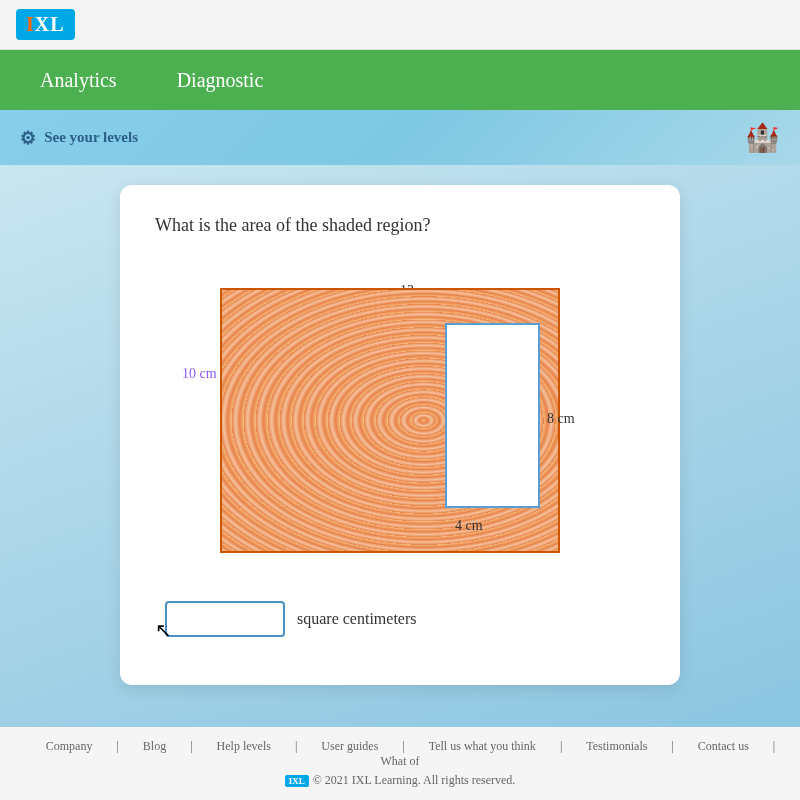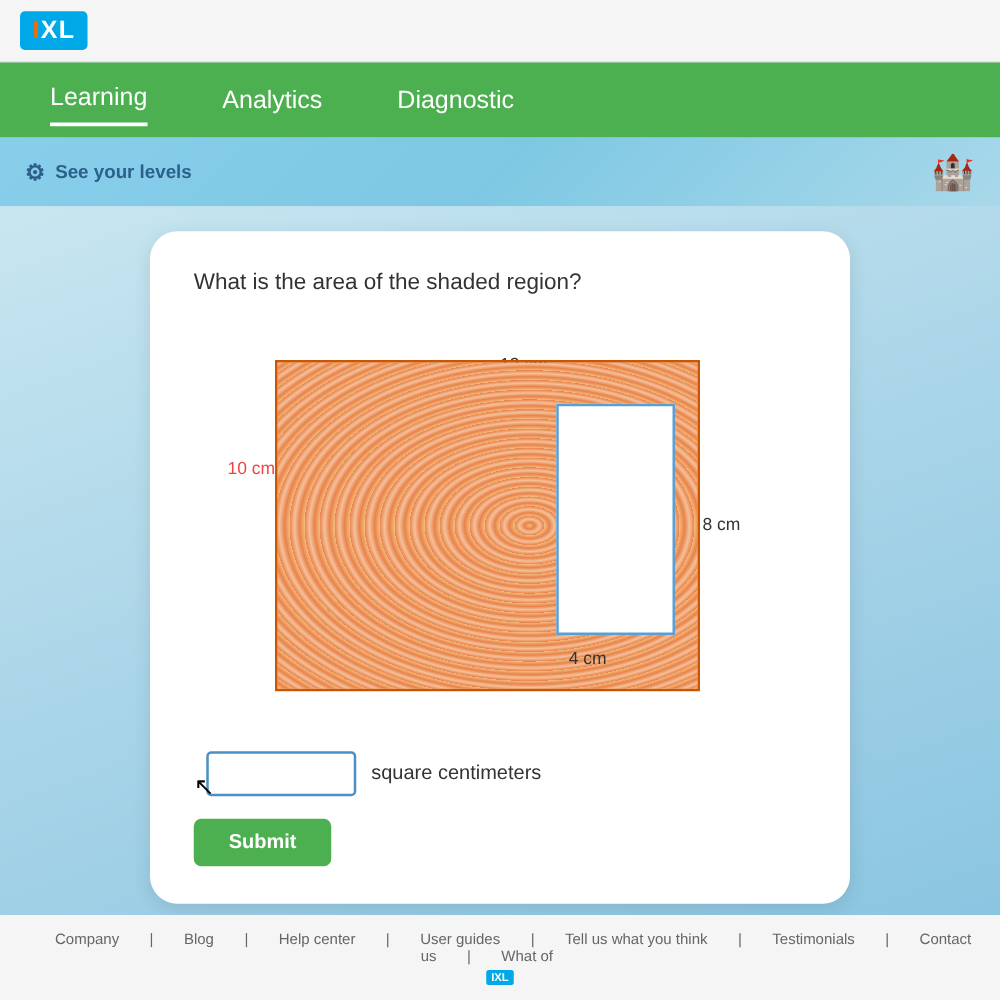--- a/index.html
+++ b/index.html
@@ -1,15 +1,15 @@
 <!DOCTYPE html>
 <html><head>
   <meta charset="utf-8">
   <style>
-    * { margin: 0; padding: 0; box-sizing: border-box; }
+    * { margin: 0; padding: 0; box-sizing: border-box; font-family: Liberation Serif, serif; }
     body {
       width: 800px;
       height: 800px;
       overflow: hidden;
       font-family: Arial, sans-serif;
       background: #b8d9e8;
     }
 
     
     .top-bar {
@@ -91,21 +91,21 @@
       background: linear-gradient(160deg, #c8e6f0, #a8d4e8, #88c4e0);
       min-height: 600px;
       display: flex;
       justify-content: center;
       align-items: flex-start;
       padding: 20px;
     }
 
     .question-card {
       background: white;
-      border-radius: 22px;
+      border-radius: 12px;
       padding: 30px 35px;
       width: 560px;
       box-shadow: 0 4px 15px rgba(0,0,0,0.1);
     }
 
     .question-text {
       font-size: 18px;
       color: #333;
       margin-bottom: 20px;
       font-weight: 500;
@@ -195,21 +195,20 @@
 </head>
 <body>
 
 <div class="top-bar">
   <div class="logo">
     <span style="color:#ff6600">I</span>XL
   </div>
 </div>
 
 <nav class="nav-bar">
-  <a class="nav-item active">Learning</a>
   <a class="nav-item">Analytics</a>
   <a class="nav-item">Diagnostic</a>
 </nav>
 
 <div class="sub-bar">
   <div class="see-levels">
     <span class="levels-icon">⚙</span>
     <span>See your levels</span>
   </div>
   <span class="castle-icon">🏰</span>
@@ -223,54 +222,54 @@
     
     <div style="position:relative; margin: 30px auto 10px auto; width: 420px; height: 310px;">
 
       <div style="position:absolute; top:0; left:50%; transform:translateX(0%); font-size:14px; color:#333;margin-top:17px;">13 cm</div>
 
       <div style="position:absolute; top:22px; left:30px; width:340px; height:265px;
                   background: repeating-radial-gradient(ellipse at 60% 50%, #f5b87a 0px, #e8834a 4px, #f5c09a 8px, #e8834a 12px);
                   border: 2px solid #cc5500;">
       </div>
 
-      <div style="position:absolute; top:100px; left:-8px; font-size:14px; color:#ef4444;">10 cm</div>
+      <div style="position:absolute; top:100px; left:-8px; font-size:14px; color:#8b5cf6;">10 cm</div>
 
       <div style="position:absolute; top:57px; left:255px; width:95px; height:185px;
                   background:white; border: 2px solid #5a9fd4;">
       </div>
 
-      <div style="position:absolute; top:145px; left:357px; font-size:14px; color:#333;padding-left:15px;">8 cm</div>
+      <div style="position:absolute; top:145px; left:357px; font-size:14px; color:#333;">8 cm</div>
 
       <div style="position:absolute; top:252px; left:265px; font-size:14px; color:#333;">4 cm</div>
 
     </div>
 
     
     <div class="answer-area" style="margin-left: 10px;">
       <div class="answer-wrapper">
         <input type="text" class="answer-input" placeholder="" style="">
         <span class="cursor-icon">↖</span>
       </div>
       <span class="answer-label">square centimeters</span>
     </div>
 
     
-    <button class="submit-btn">Submit</button>
 
   </div>
 </div>
 
 <div class="footer">
   <div>
     <a>Company</a> |
     <a>Blog</a> |
-    <a>Help center</a> |
+    <a>Help levels</a> |
     <a>User guides</a> |
     <a>Tell us what you think</a> |
     <a>Testimonials</a> |
     <a>Contact us</a> |
     <a>What of</a>
   </div>
   <div class="footer-logo">
     <span class="footer-logo-badge">IXL</span>
+    <span>© 2021 IXL Learning. All rights reserved.</span>
   </div>
 </div>
 
 </body></html>

